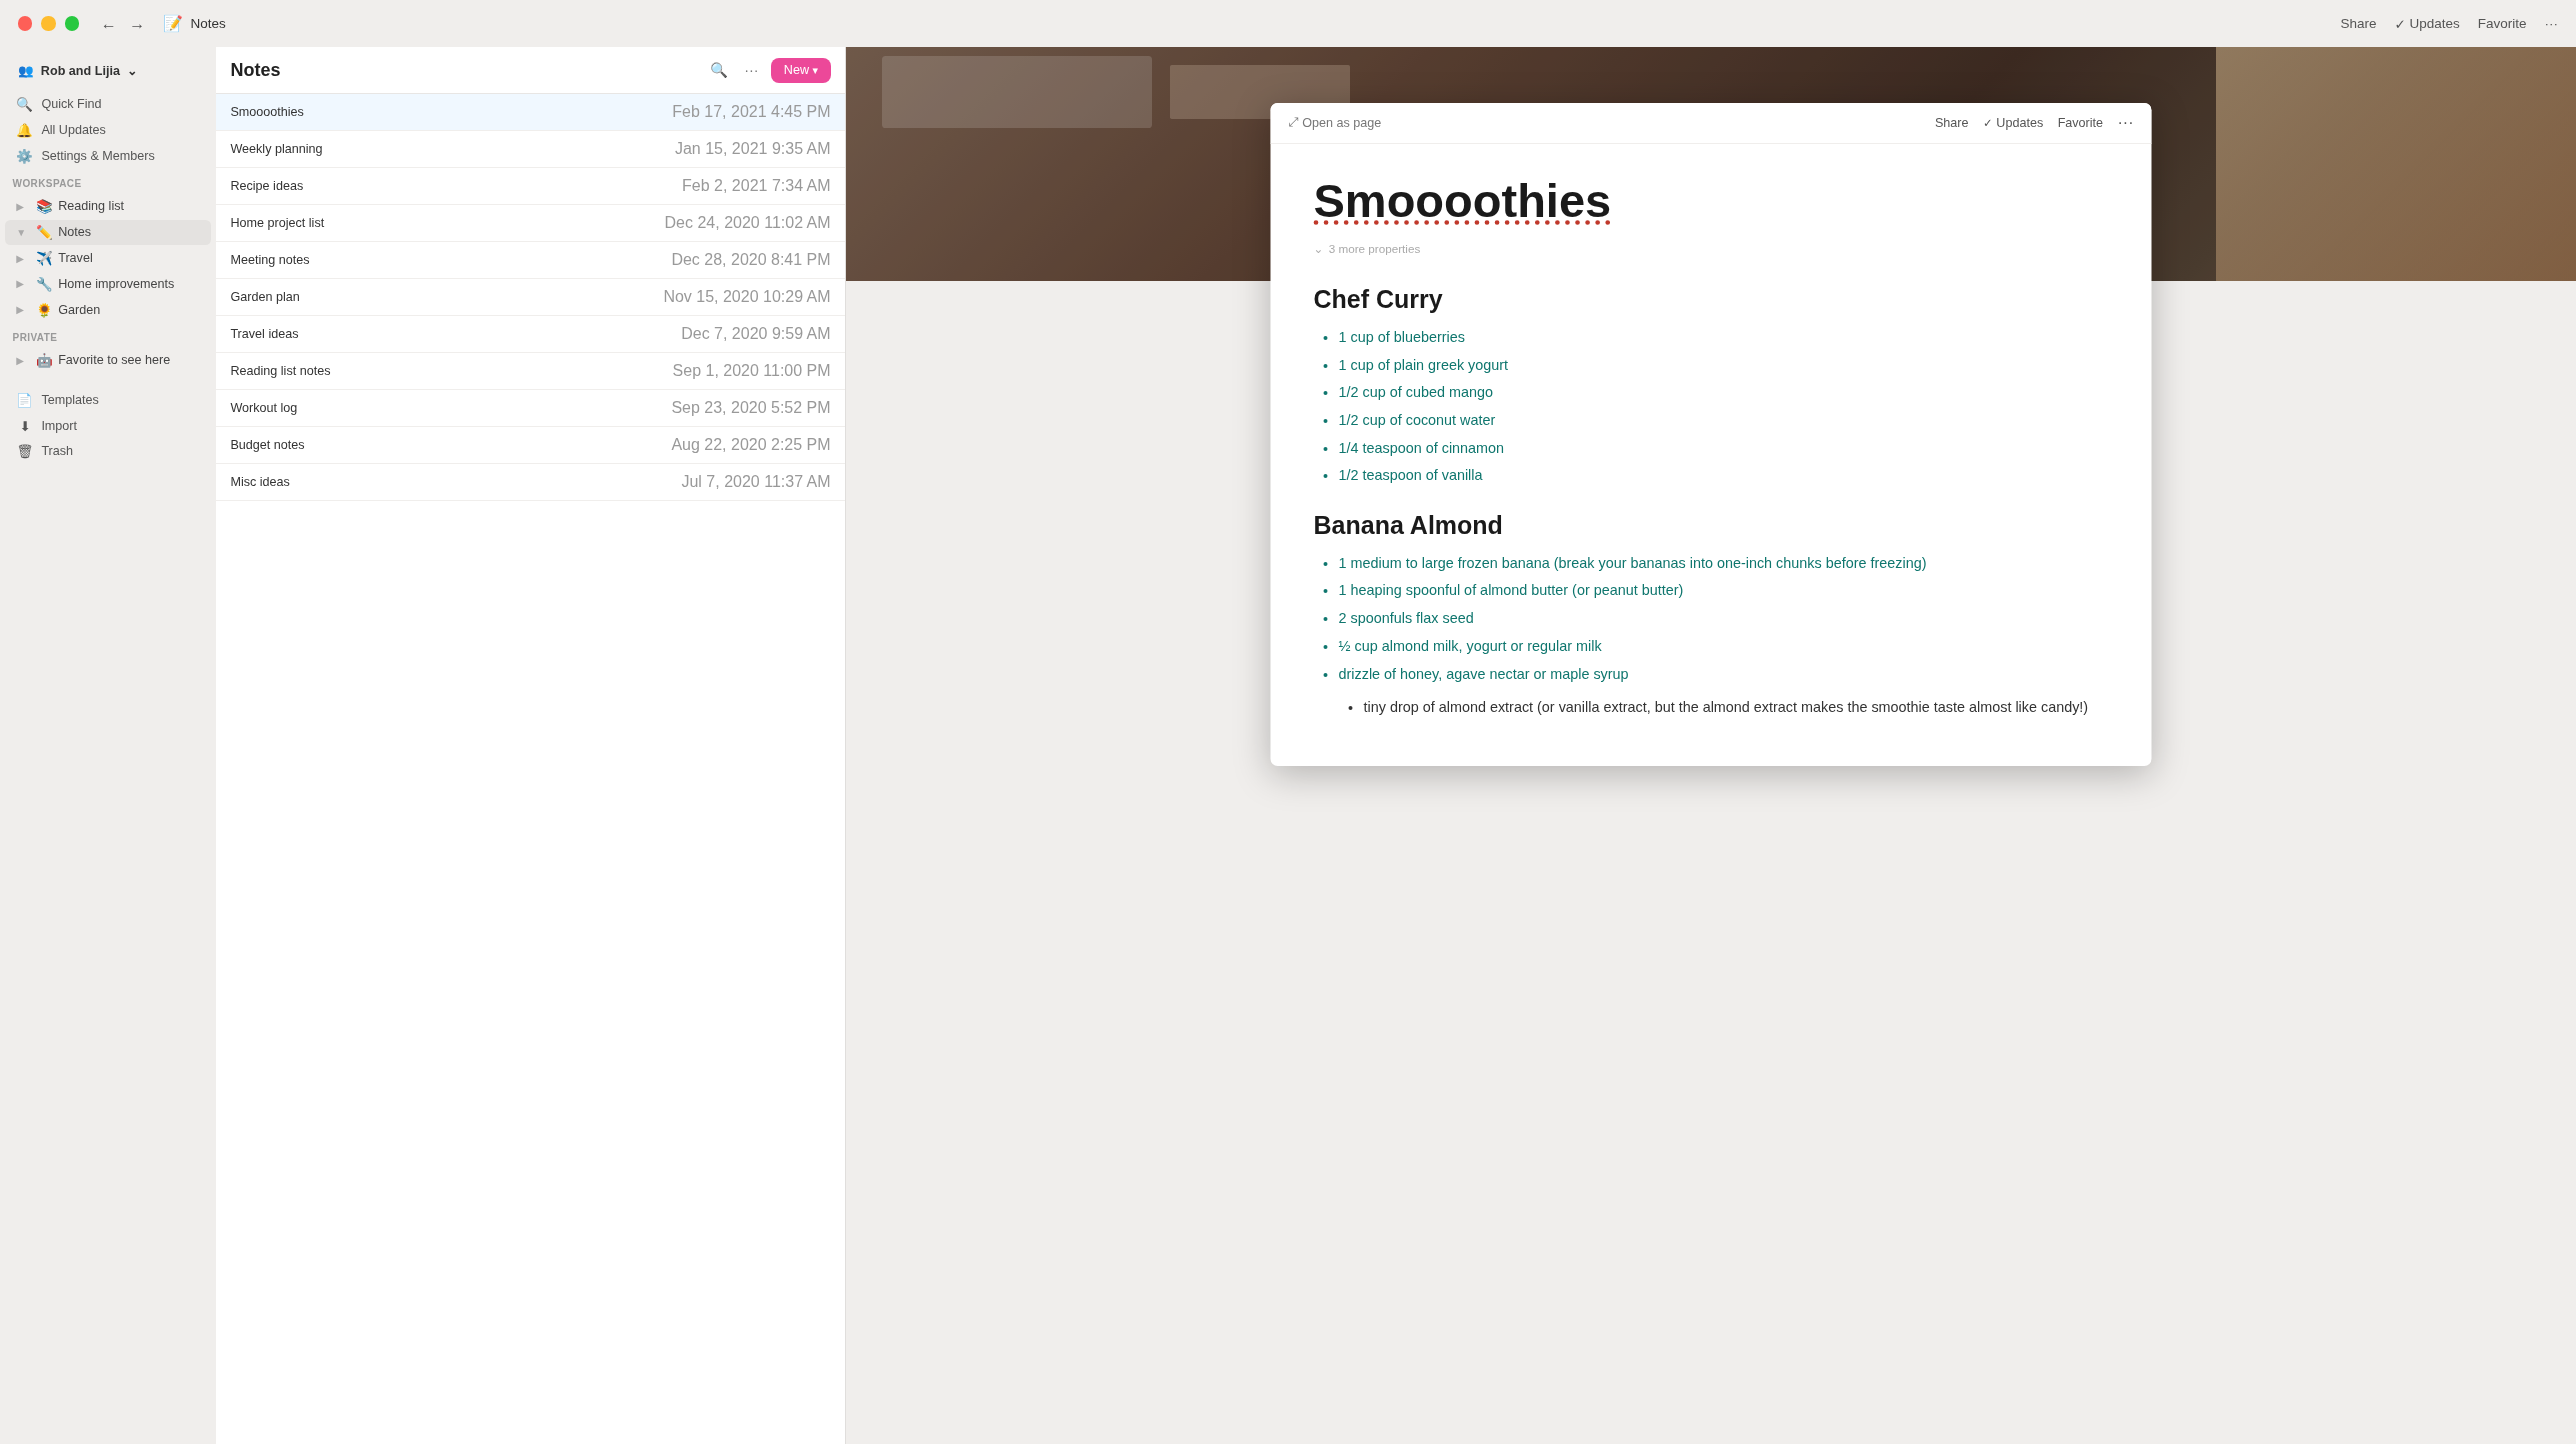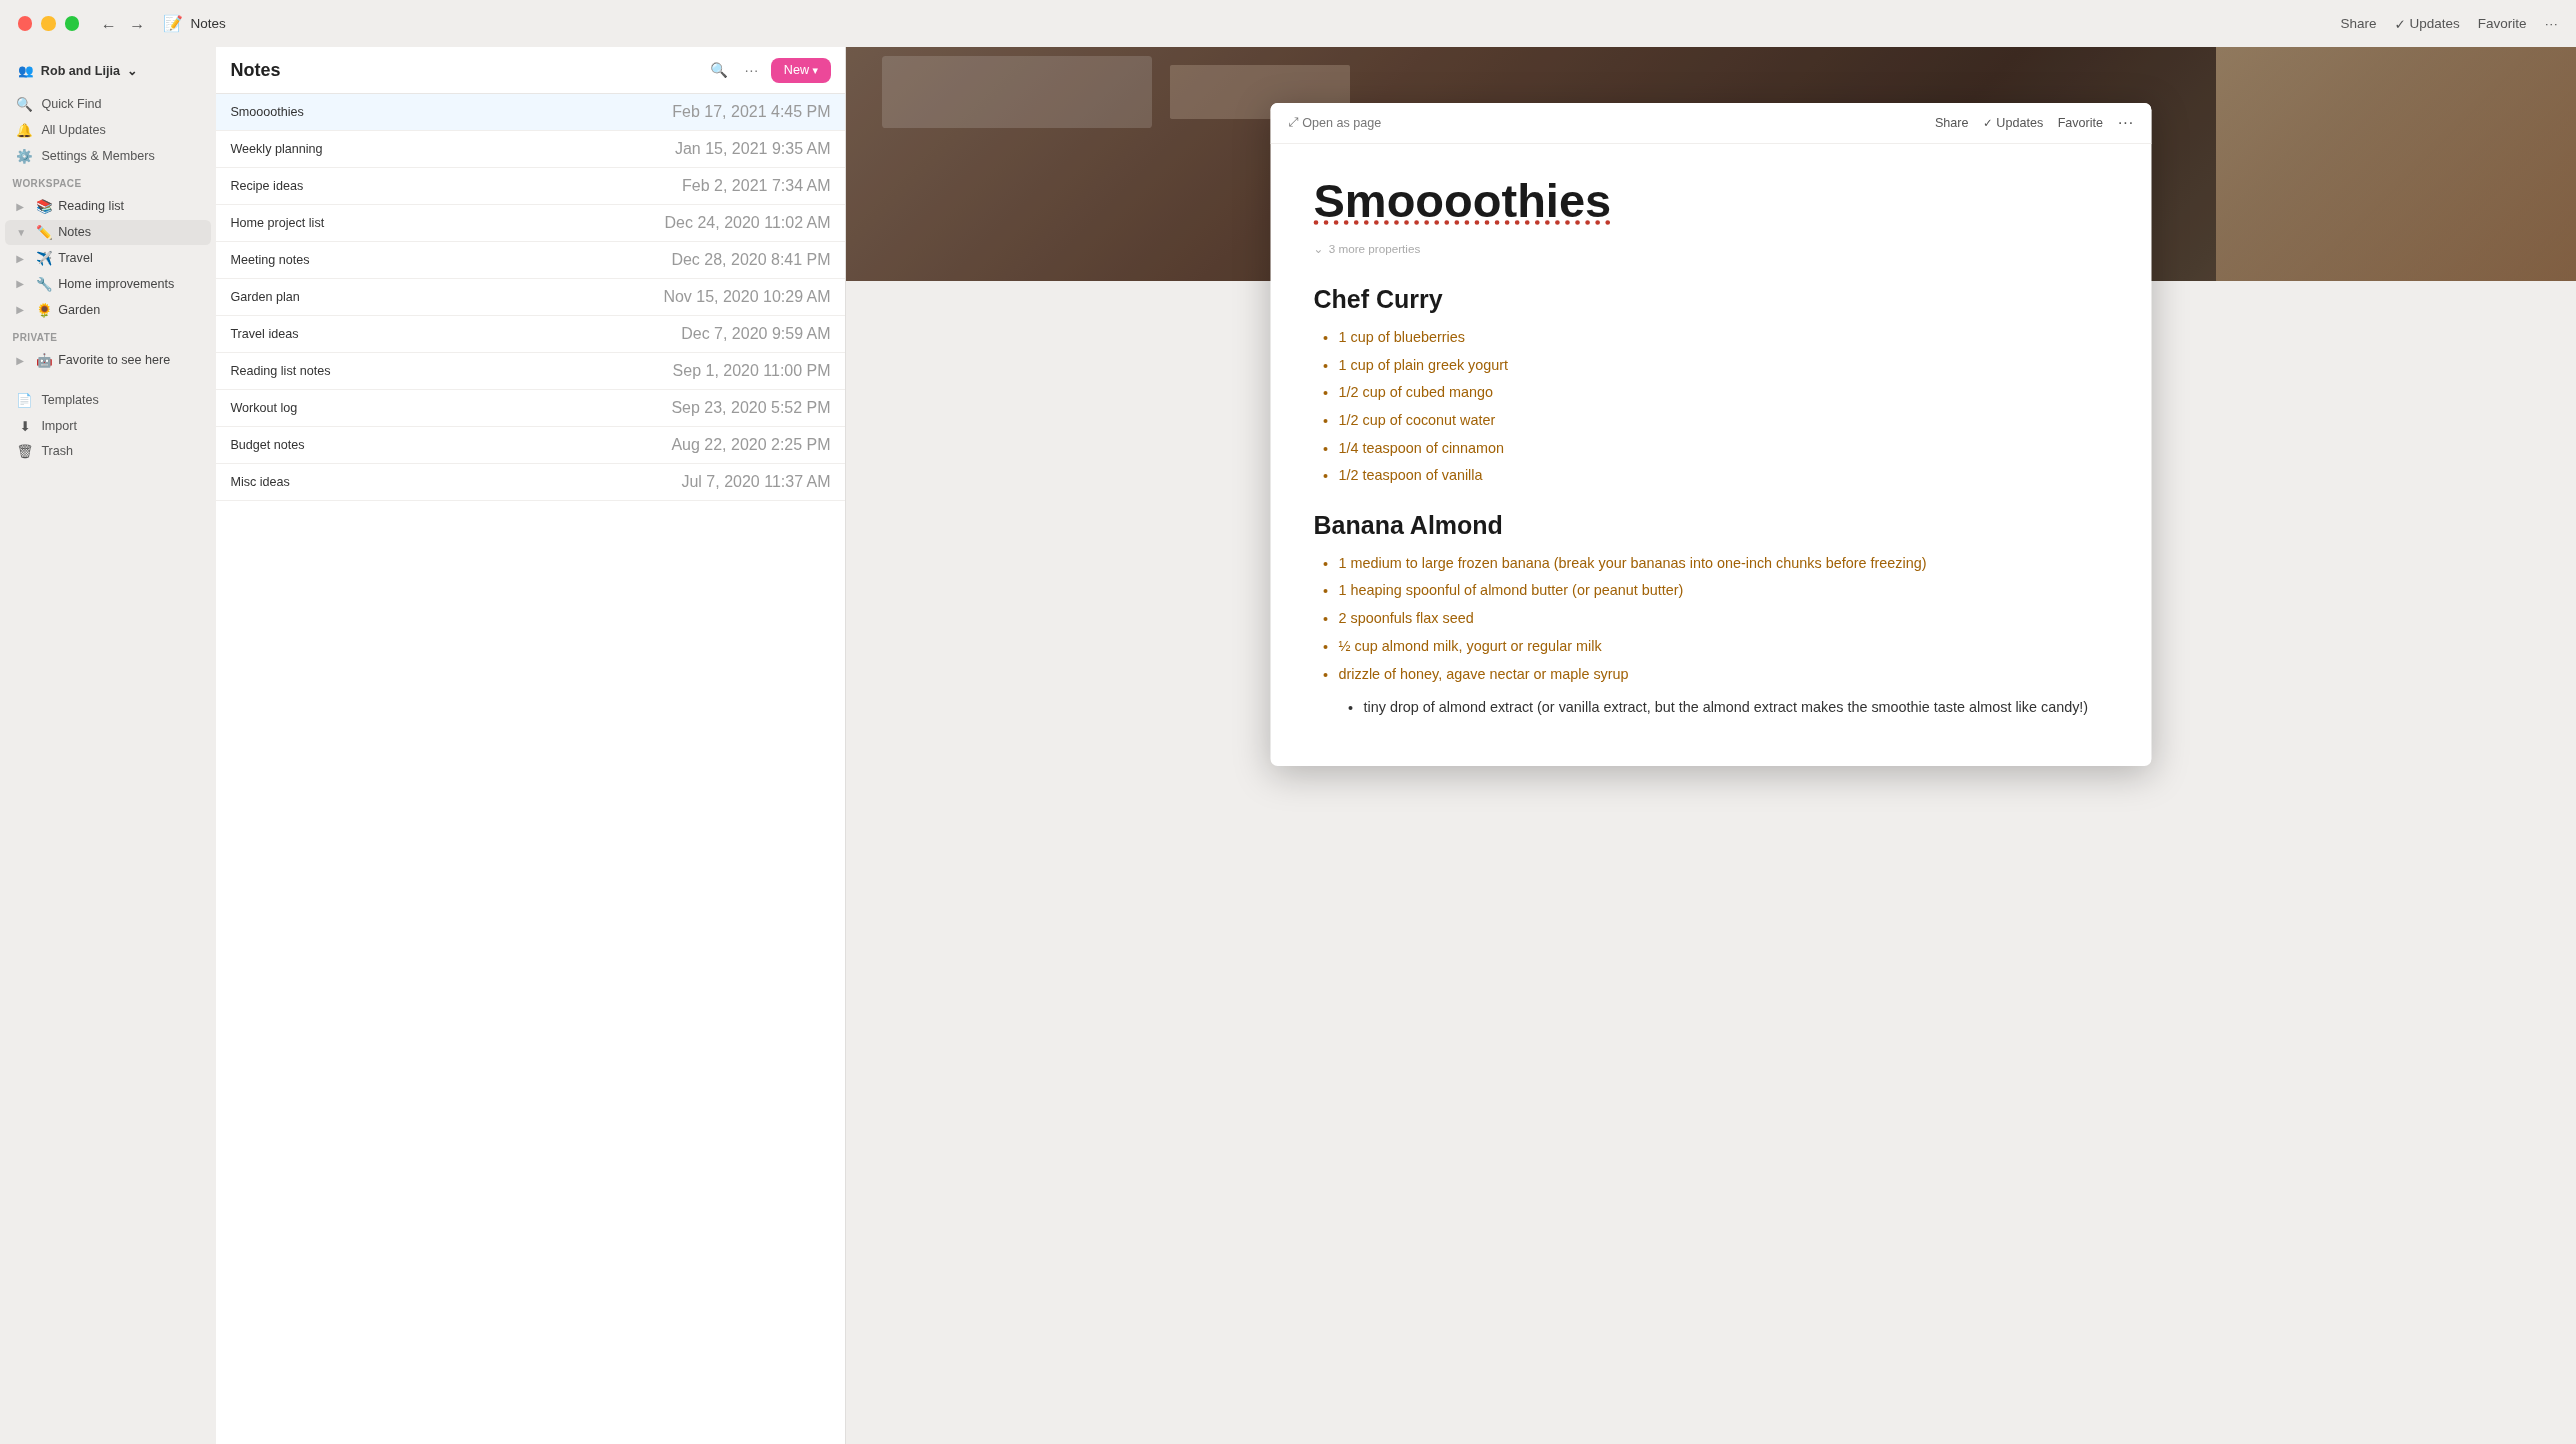--- a/index.html
+++ b/index.html
@@ -209,21 +209,21 @@
       display: flex; align-items: center; gap: 5.4px;
       font-size: 11.7px; color: #aaa; margin-bottom: 29px; cursor: pointer;
     }
 
     .section-heading {
       font-size: 25px; font-weight: 700; color: #1a1a1a;
       margin: 21.6px 0 10.8px;
     }
     .bullet-list { list-style: disc; padding-left: 25px; }
     .bullet-list li {
-      font-size: 14.4px; color: #a16207; line-height: 1.8; margin-bottom: 1.8px;
+      font-size: 14.4px; color: #0f766e; line-height: 1.8; margin-bottom: 1.8px;
     }
     .sub-bullet-list { list-style: disc; padding-left: 25px; margin-top: 8px; }
     .sub-bullet-list li { font-size: 14.4px; color: #333; line-height: 1.8; }
   </style>
 </head>
 <body>
 
 <div class="titlebar">
   <div class="window-controls">
     <div class="wc wc-red"></div>

